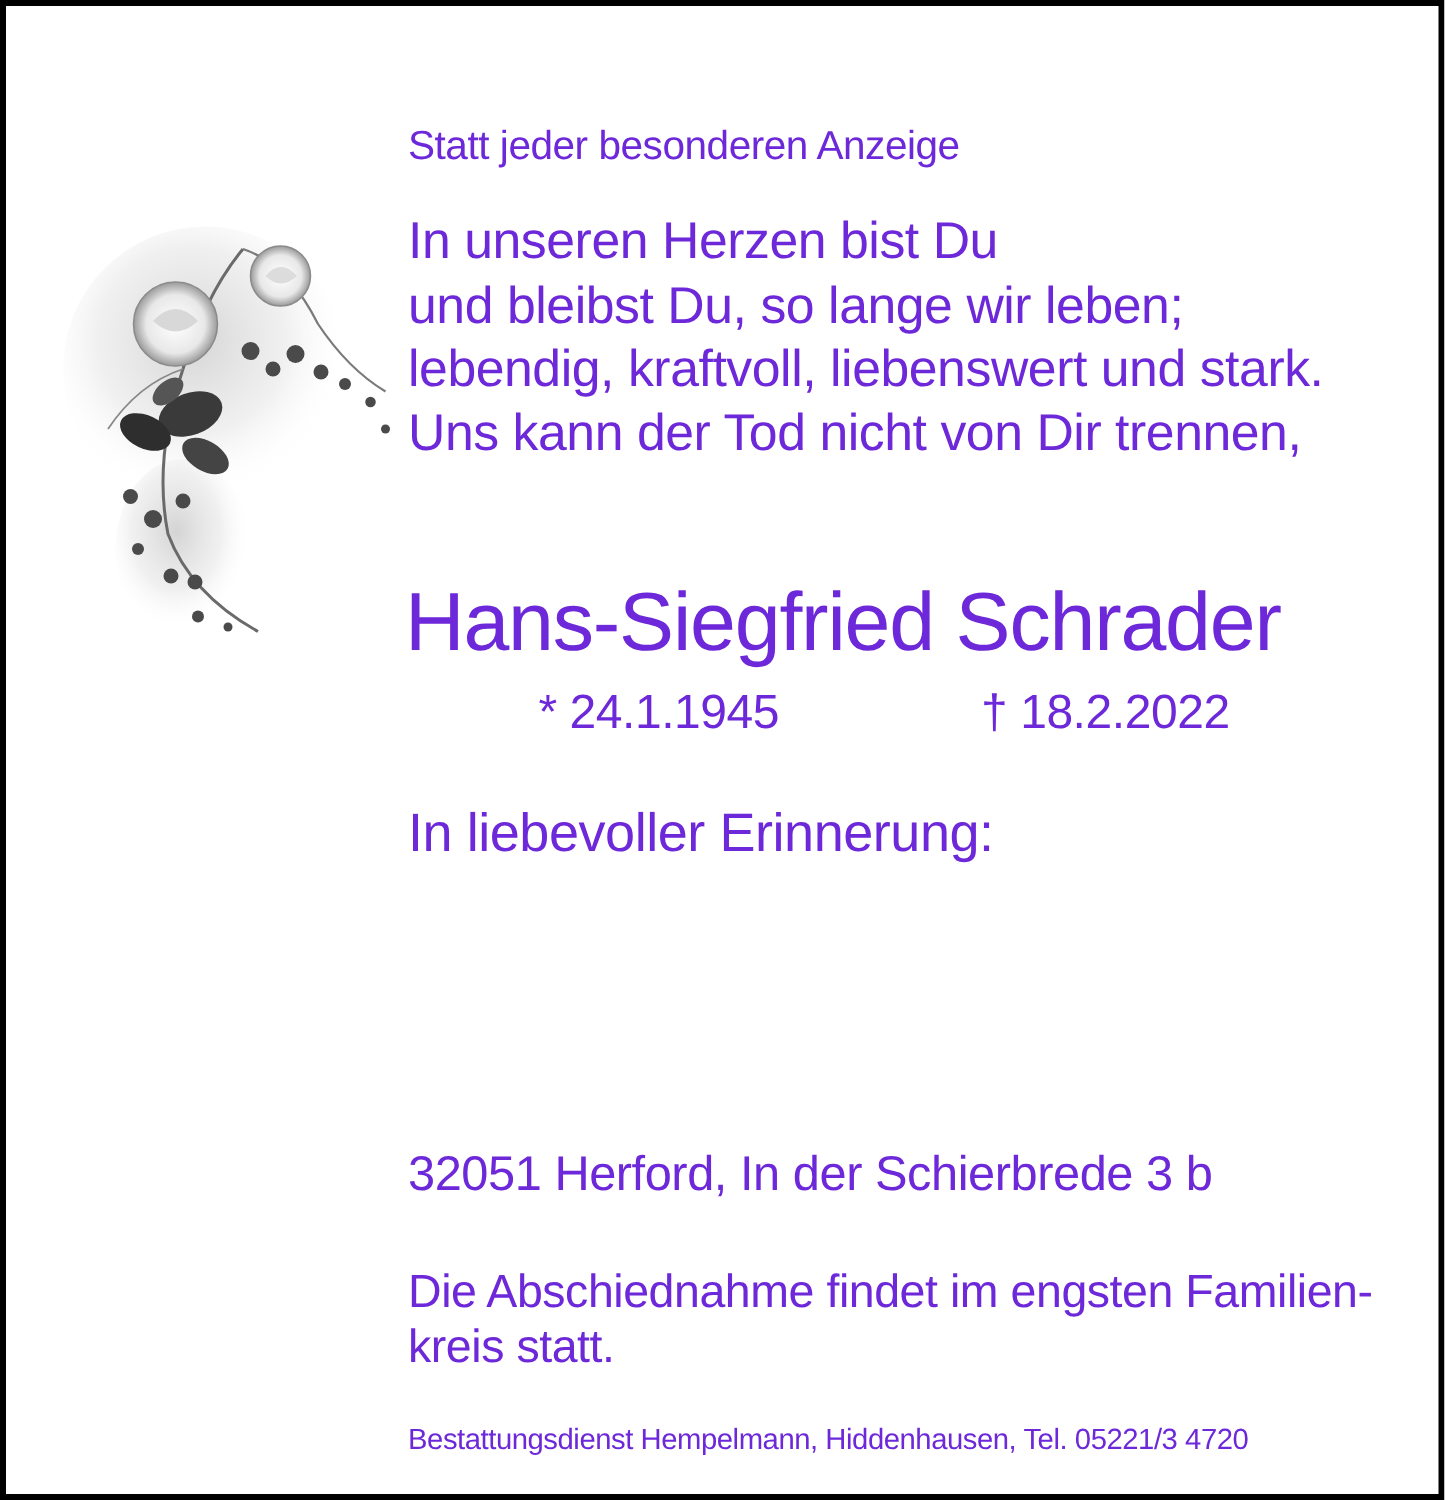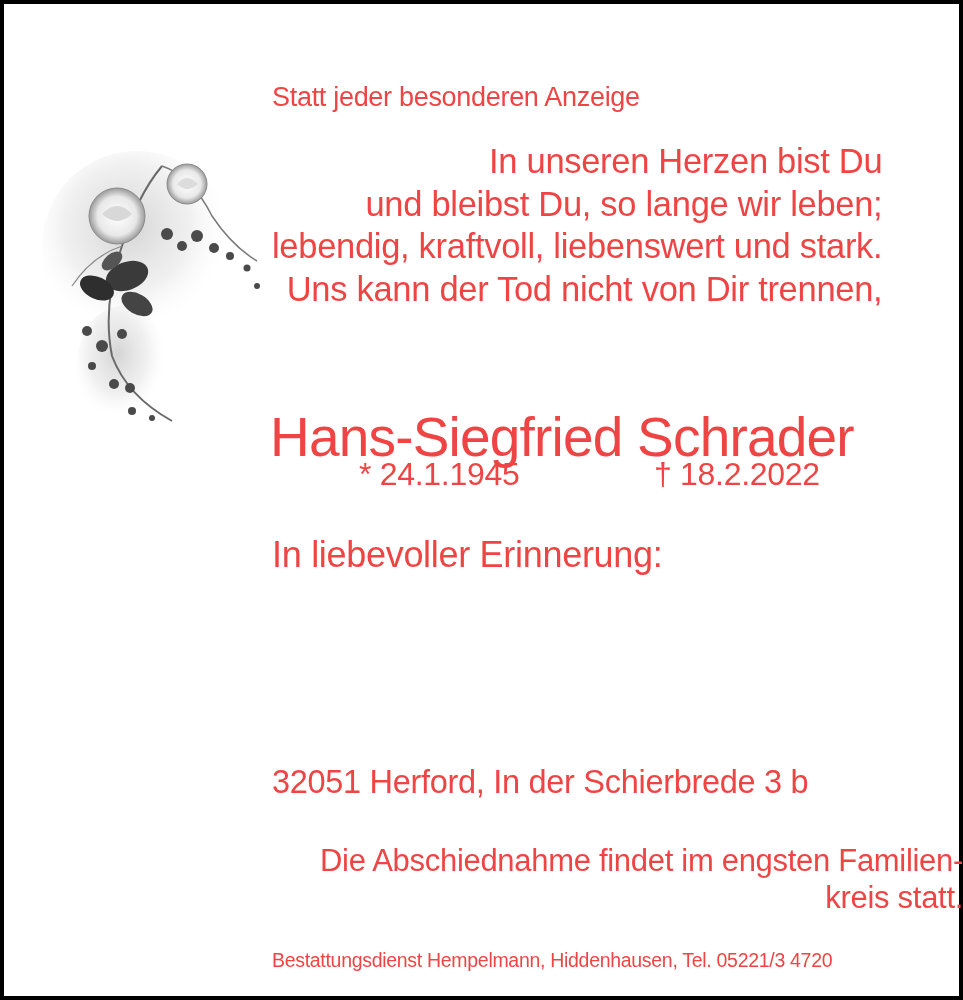--- a/index.html
+++ b/index.html
@@ -2,37 +2,36 @@
 <html><head>
 <meta charset="utf-8">
 <style>
   html, body { margin: 0; padding: 0; background: #ffffff; }
   body { width: 963px; height: 1000px; position: relative; overflow: hidden; }
   .frame {
     position: absolute; left: 0; top: 0; width: 963px; height: 1000px;
     box-sizing: border-box; border: 4px solid #000000; background: #ffffff;
   }
   .txt {
-    position: absolute; color: #ef4444; white-space: nowrap;
+    position: absolute; color: #6d28d9; white-space: nowrap;
     font-family: "Liberation Sans", "DejaVu Sans", sans-serif;
     letter-spacing: -0.3px;
-    text-align: right;
   }
   .header { left: 268px; top: 78px; font-size: 27px; }
   .poem { left: 268px; top: 136px; font-size: 34.5px; line-height: 42.5px; }
   .poem div { display: block; }
-  .name { left: 266px; top: 378px; font-size: 55px; letter-spacing: -0.8px; margin-top: 23px; }
+  .name { left: 266px; top: 378px; font-size: 55px; letter-spacing: -0.8px; }
   .birth { left: 355px; top: 452px; font-size: 32px; }
   .death { left: 650px; top: 452px; font-size: 32px; }
   .memory { left: 268px; top: 530px; font-size: 36px; }
   .mourners { left: 268px; top: 580px; font-size: 36px; line-height: 43px; }
   .mourners div { display: block; }
   .address { left: 268px; top: 760px; font-size: 32.5px; }
   .farewell { left: 268px; top: 838px; font-size: 31px; line-height: 37px; }
-  .farewell div { display: block; margin-left: 48px; }
+  .farewell div { display: block; }
   .footer { left: 268px; top: 945px; font-size: 19.5px; }
 
   .flower { position: absolute; left: 38px; top: 132px; width: 222px; height: 292px; }
 </style>
 </head>
 <body>
 
 <div class="frame">
 
   <div class="flower">

